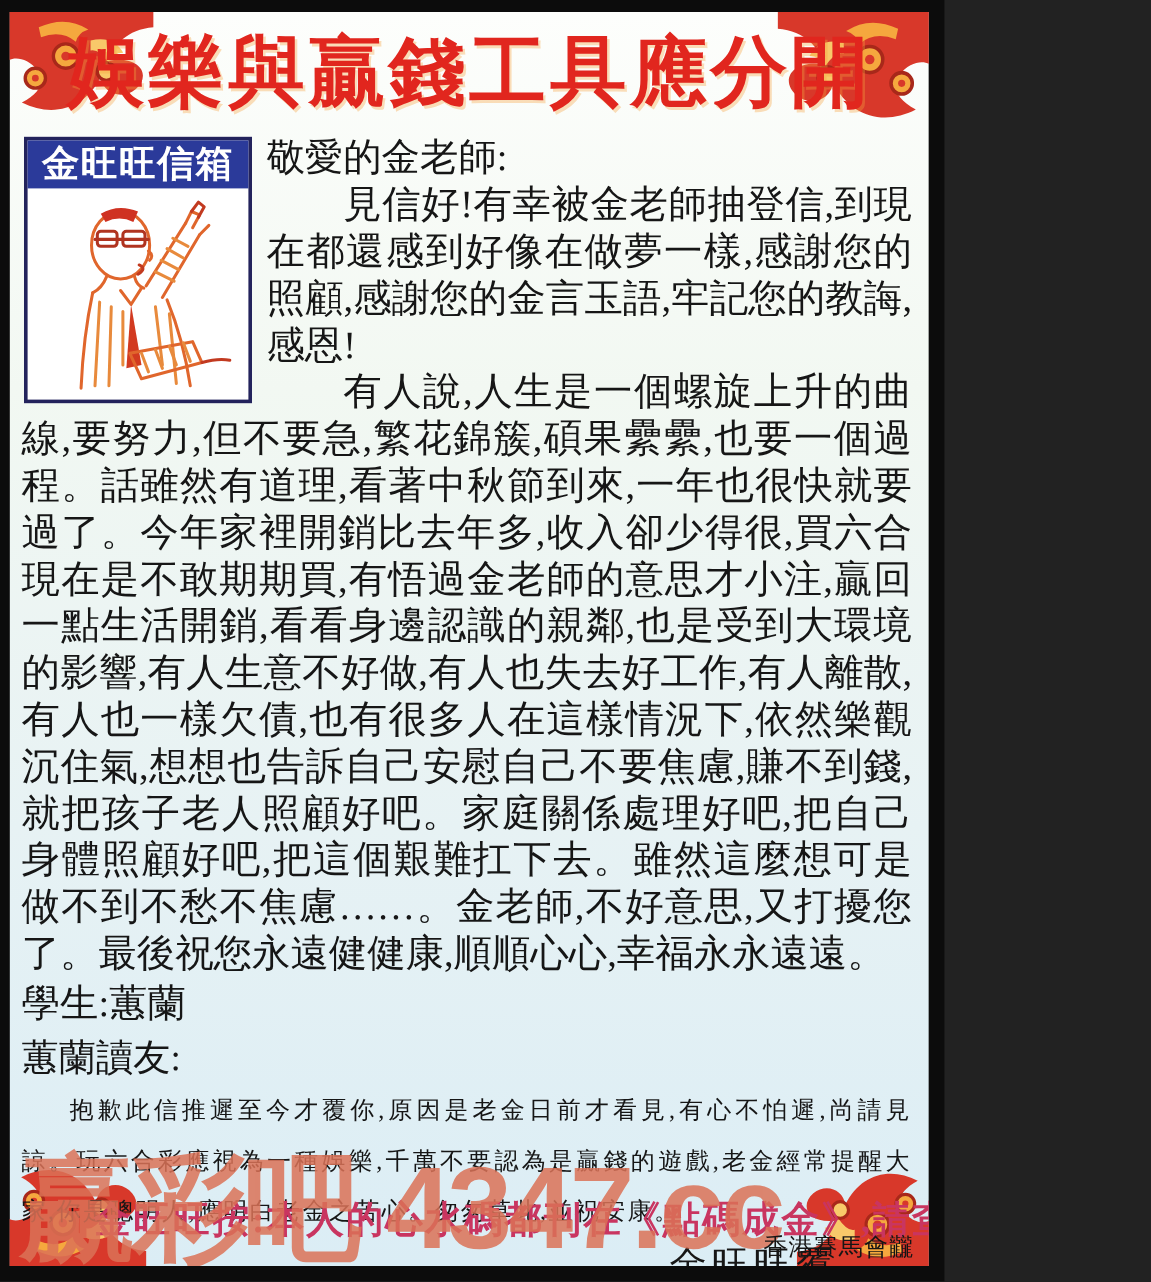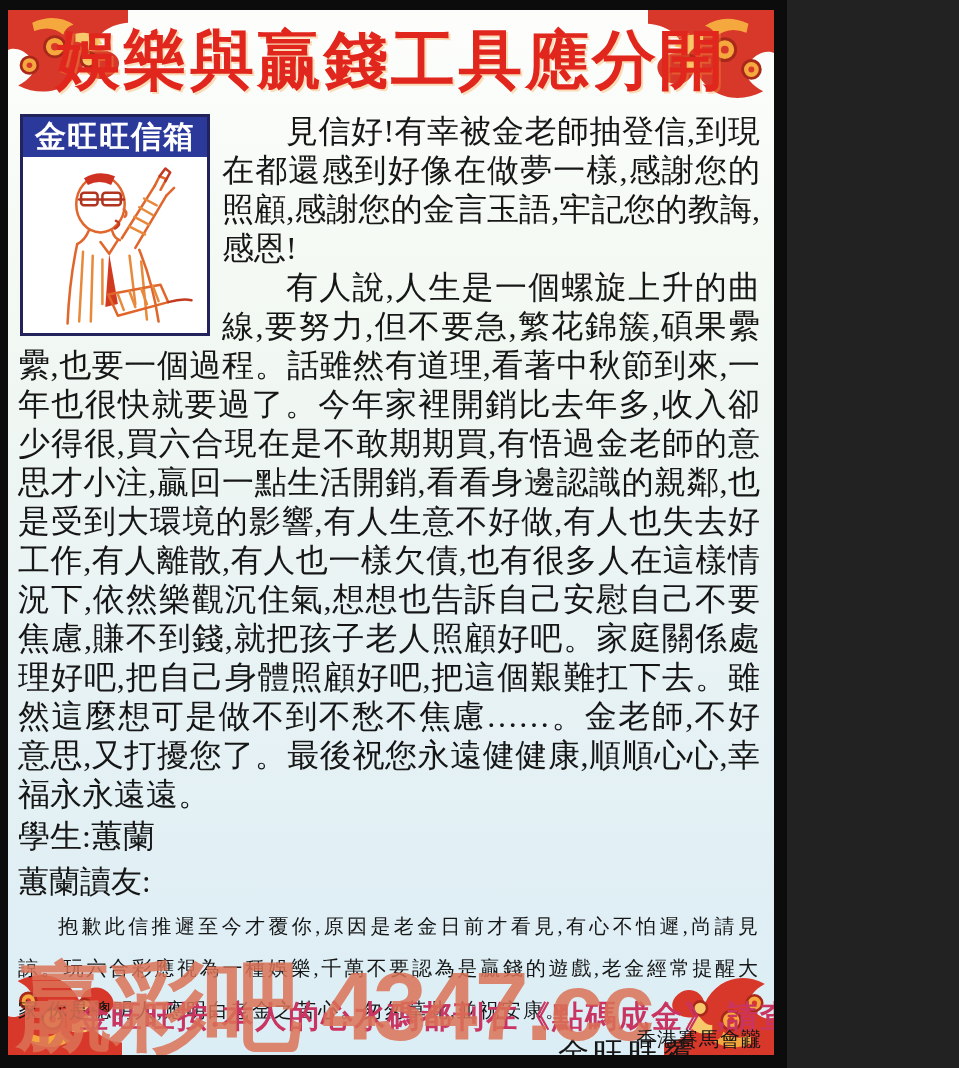--- a/index.html
+++ b/index.html
@@ -152,20 +152,21 @@
 
           <path d="M62,96 L58,168 M72,100 L70,168 M82,104 L82,150 M110,100 L116,150 M122,106 L128,166" stroke="#e88a3c"></path>
 
           <path d="M88,140 l54,-10 l8,18 l-52,14 z"></path>
           <path d="M98,140 l6,16 M110,137 l6,16 M122,134 l6,16 M134,131 l6,16" stroke="#e88a3c"></path>
           <path d="M150,148 q14,-4 24,-2" stroke="#c23a20"></path>
         </svg>
       </div>
     </div>
 
+    <p class="salut">敬愛的金老師:</p>
     <p class="para">見信好!有幸被金老師抽登信,到現在都還感到好像在做夢一樣,感謝您的照顧,感謝您的金言玉語,牢記您的教誨,感恩!</p>
     <p class="para">有人說,人生是一個螺旋上升的曲線,要努力,但不要急,繁花錦簇,碩果纍纍,也要一個過程。話雖然有道理,看著中秋節到來,一年也很快就要過了。今年家裡開銷比去年多,收入卻少得很,買六合現在是不敢期期買,有悟過金老師的意思才小注,贏回一點生活開銷,看看身邊認識的親鄰,也是受到大環境的影響,有人生意不好做,有人也失去好工作,有人離散,有人也一樣欠債,也有很多人在這樣情況下,依然樂觀沉住氣,想想也告訴自己安慰自己不要焦慮,賺不到錢,就把孩子老人照顧好吧。家庭關係處理好吧,把自己身體照顧好吧,把這個艱難扛下去。雖然這麼想可是做不到不愁不焦慮……。金老師,不好意思,又打擾您了。最後祝您永遠健健康,順順心心,幸福永永遠遠。</p>
     <p class="para sig-right">學生:蕙蘭</p>
 
     <p class="reply-salut">蕙蘭讀友:</p>
     <p class="reply-para">抱歉此信推遲至今才覆你,原因是老金日前才看見,有心不怕遲,尚請見諒。玩六合彩應視為一種娛樂,千萬不要認為是贏錢的遊戲,老金經常提醒大家,你是聰明人,應明白老金之苦心。匆匆草此,並祝安康。</p>
     <p class="reply-para reply-sig">金旺旺覆</p>
   </div>
 
   <div class="foot-note">金旺旺按:本人的心水碼都刊在《點碼成金》,請查閱。</div>

